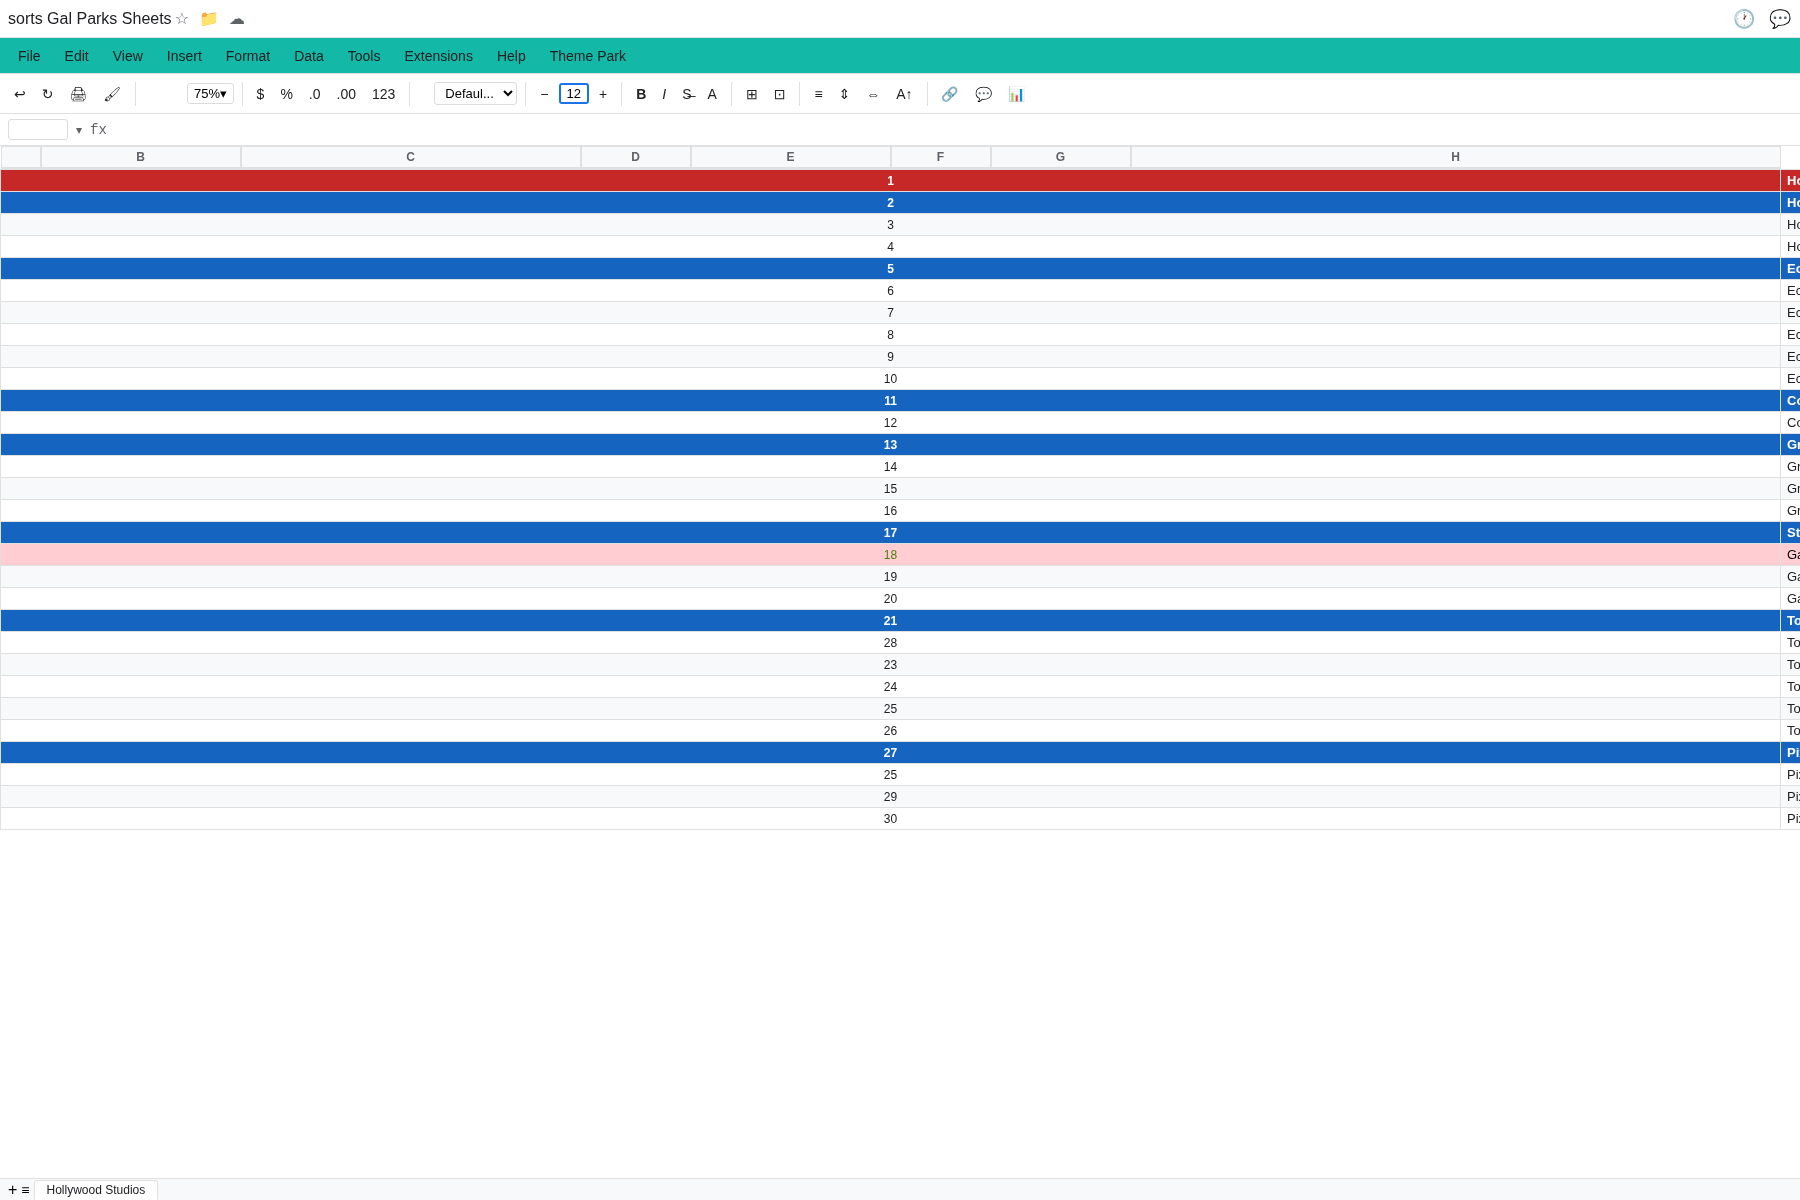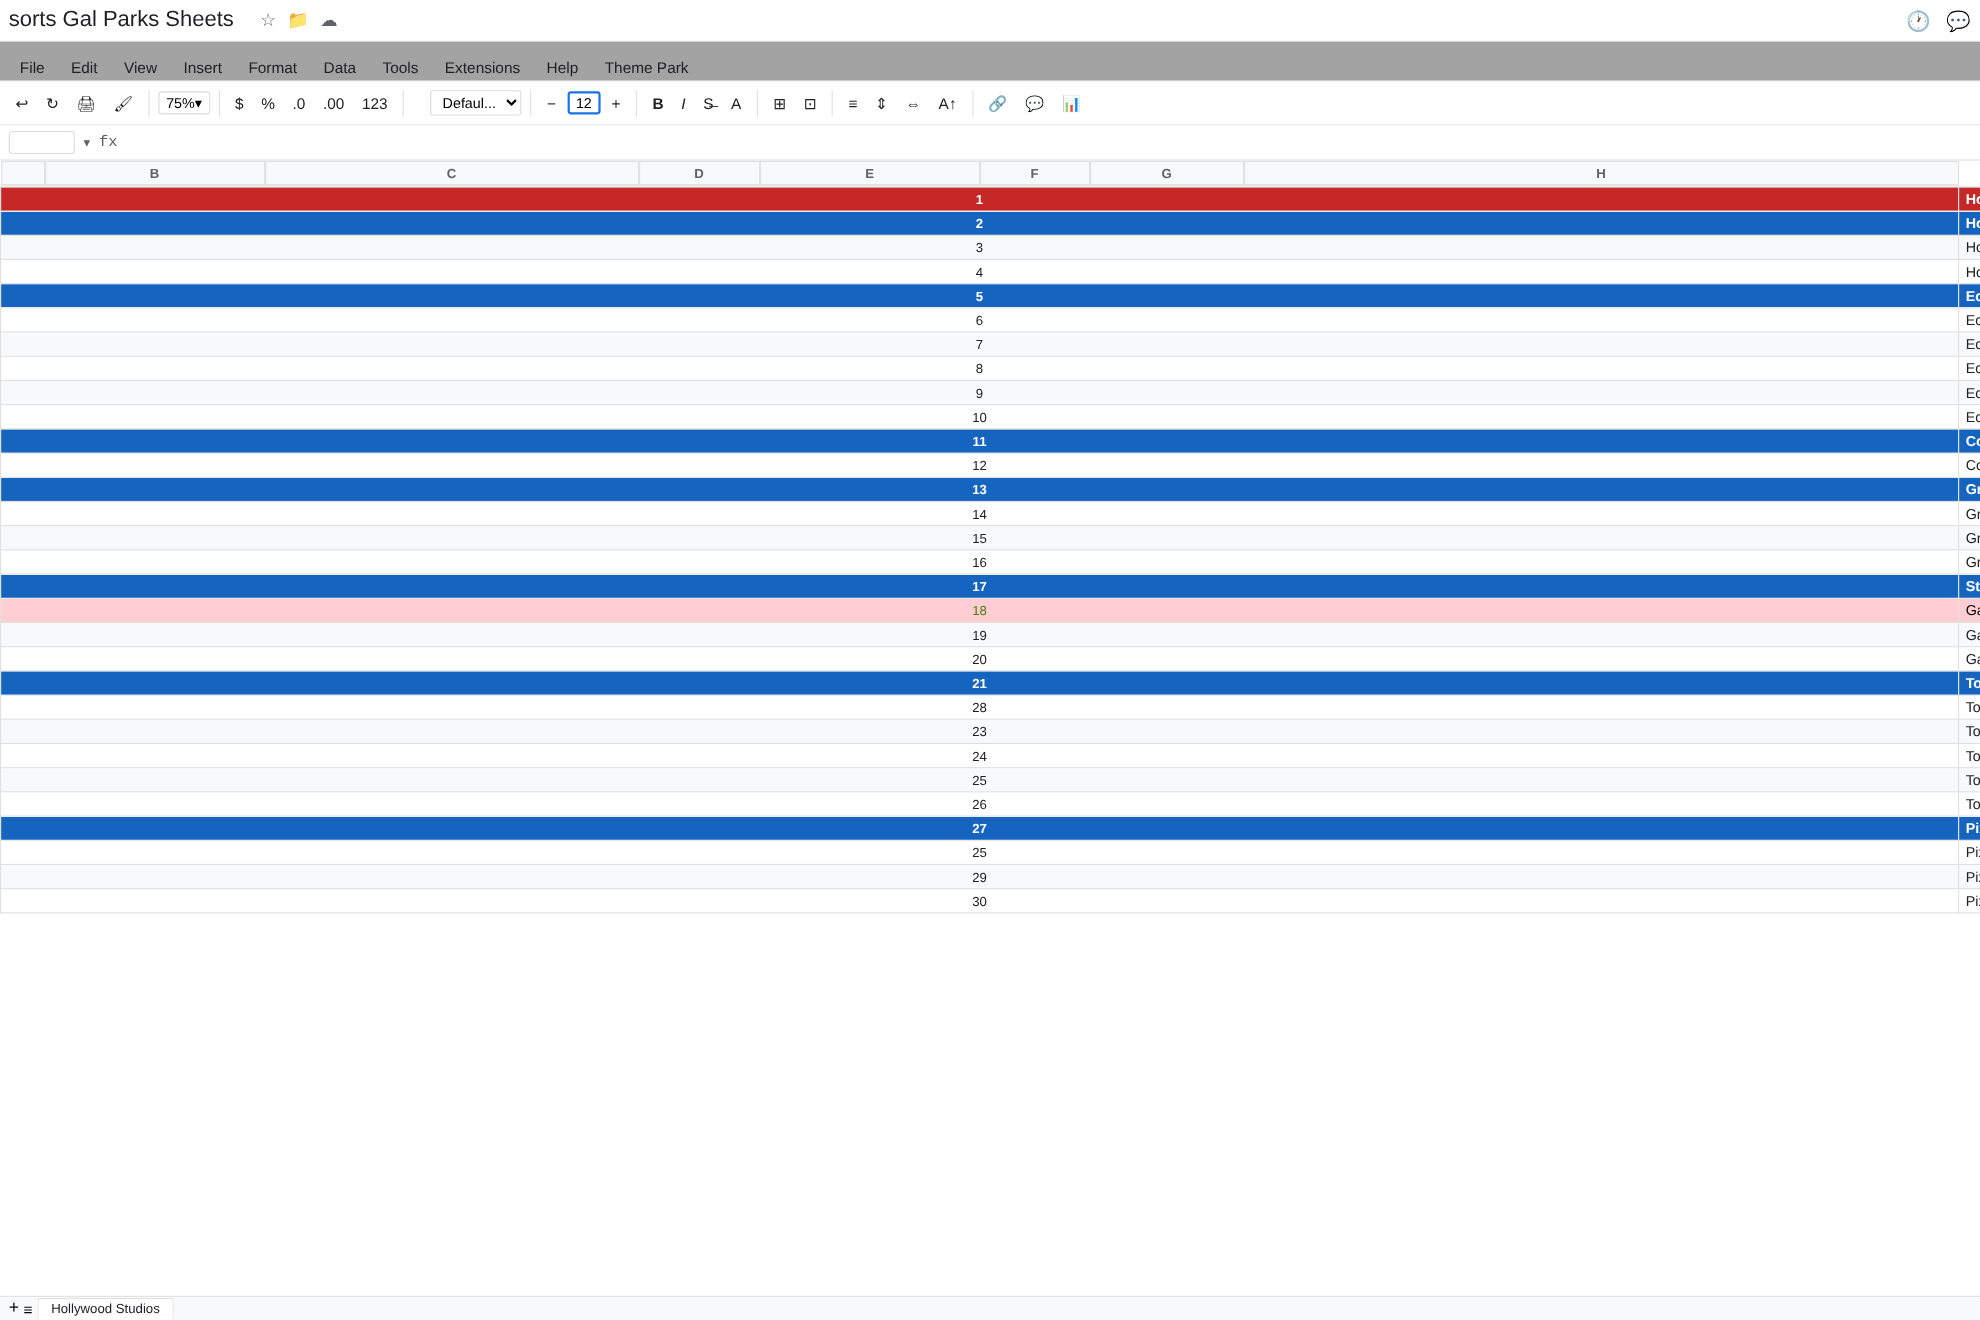--- a/index.html
+++ b/index.html
@@ -8,47 +8,47 @@
     
     #title-bar {
       display: flex;
       align-items: center;
       height: 38px;
       padding: 0 8px;
       background: #fff;
       border-bottom: 1px solid #e0e0e0;
     }
     #title-bar .title-text {
-      font-size: 20px;
+      font-size: 16px;
       color: #202124;
-      margin-right: 24px;
+      margin-right: 3px;
     }
     #title-bar .title-icons {
       display: flex;
       gap: 10px;
       align-items: center;
       color: #5f6368;
       font-size: 16px;
     }
     .top-right-icons {
       margin-left: auto;
       display: flex;
       gap: 14px;
       align-items: center;
       color: #5f6368;
       font-size: 18px;
     }
 
     
     #menu-bar {
       display: flex;
-      align-items: flex-end;
+      align-items: center;
       height: 36px;
       padding: 0 8px;
-      background: #a3a3a3;
+      background: #14b8a6;
       border-bottom: 1px solid #e0e0e0;
       gap: 4px;
     }
     .menu-item {
       padding: 4px 10px;
       border-radius: 4px;
       cursor: pointer;
       color: #202124;
       font-size: 14px;
     }
@@ -74,20 +74,21 @@
     }
     .toolbar-separator { width: 1px; height: 24px; background: #e0e0e0; margin: 0 4px; }
     .zoom-selector {
       display: flex;
       align-items: center;
       border: 1px solid #dadce0;
       border-radius: 3px;
       padding: 2px 6px;
       font-size: 13px;
       cursor: pointer;
+      margin-left: 43px;
     }
     .font-size-box {
       border: 2px solid #1a73e8;
       border-radius: 3px;
       padding: 1px 6px;
       font-size: 13px;
       min-width: 28px;
       text-align: center;
     }
     .toolbar-select {

